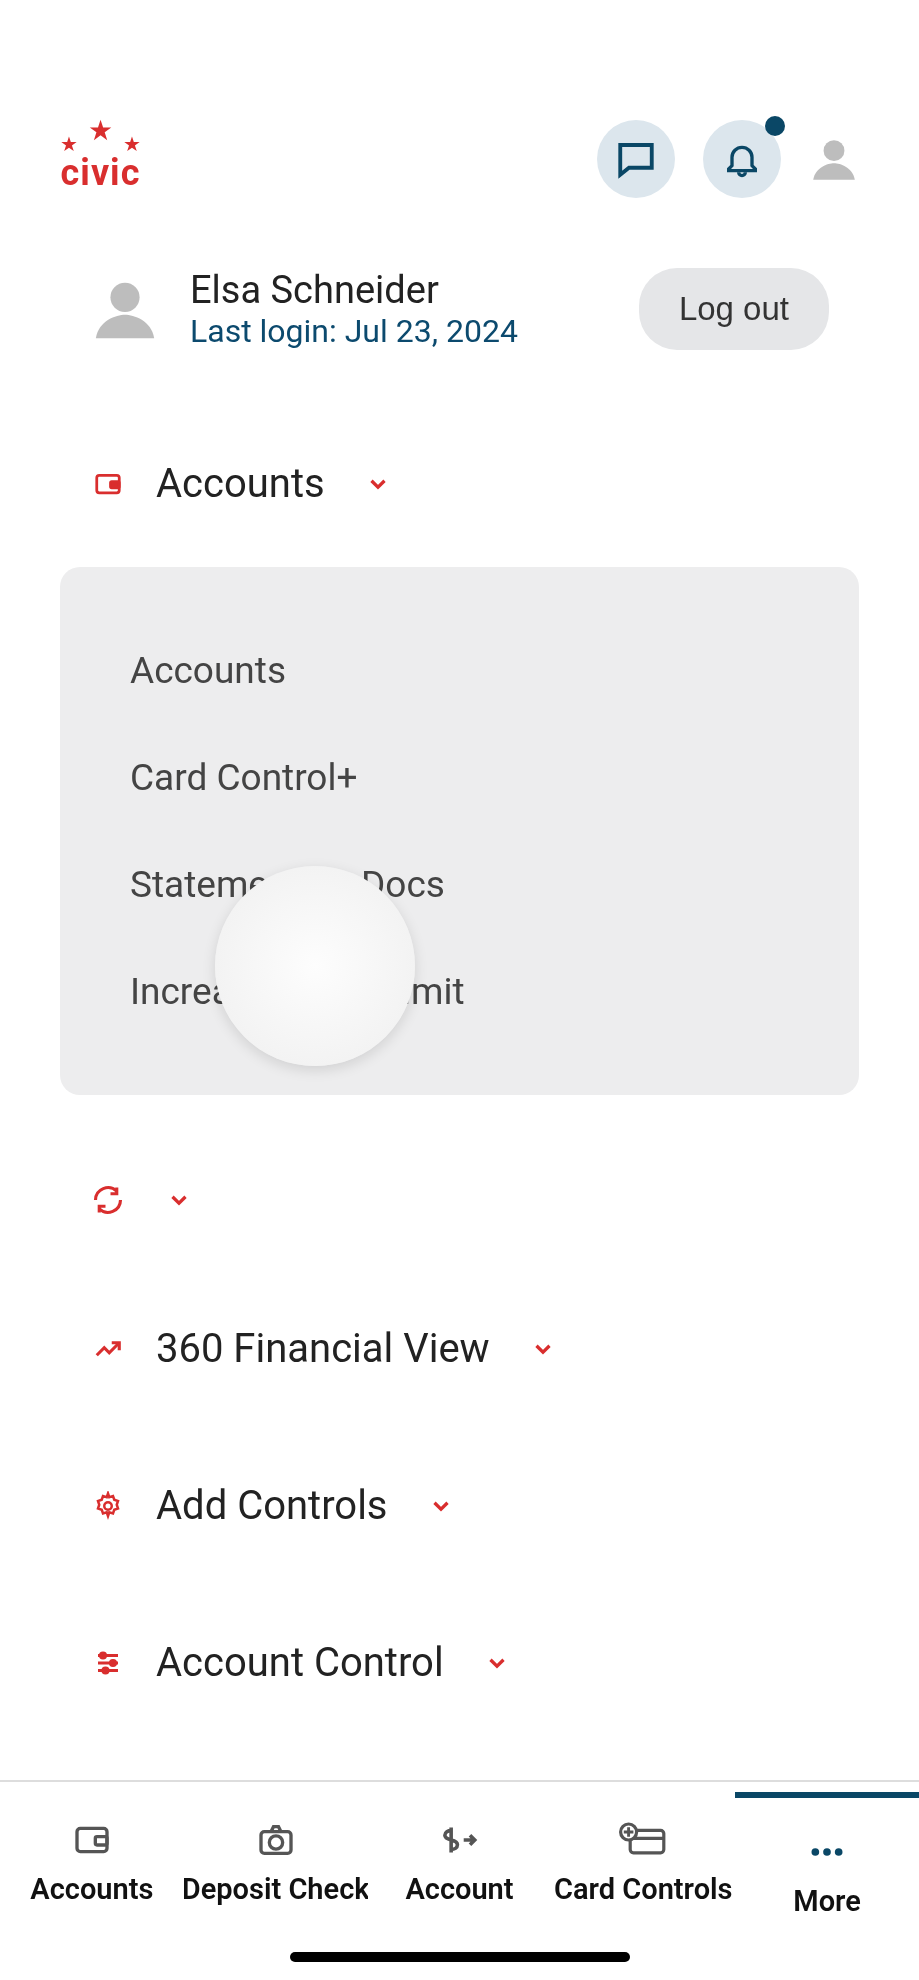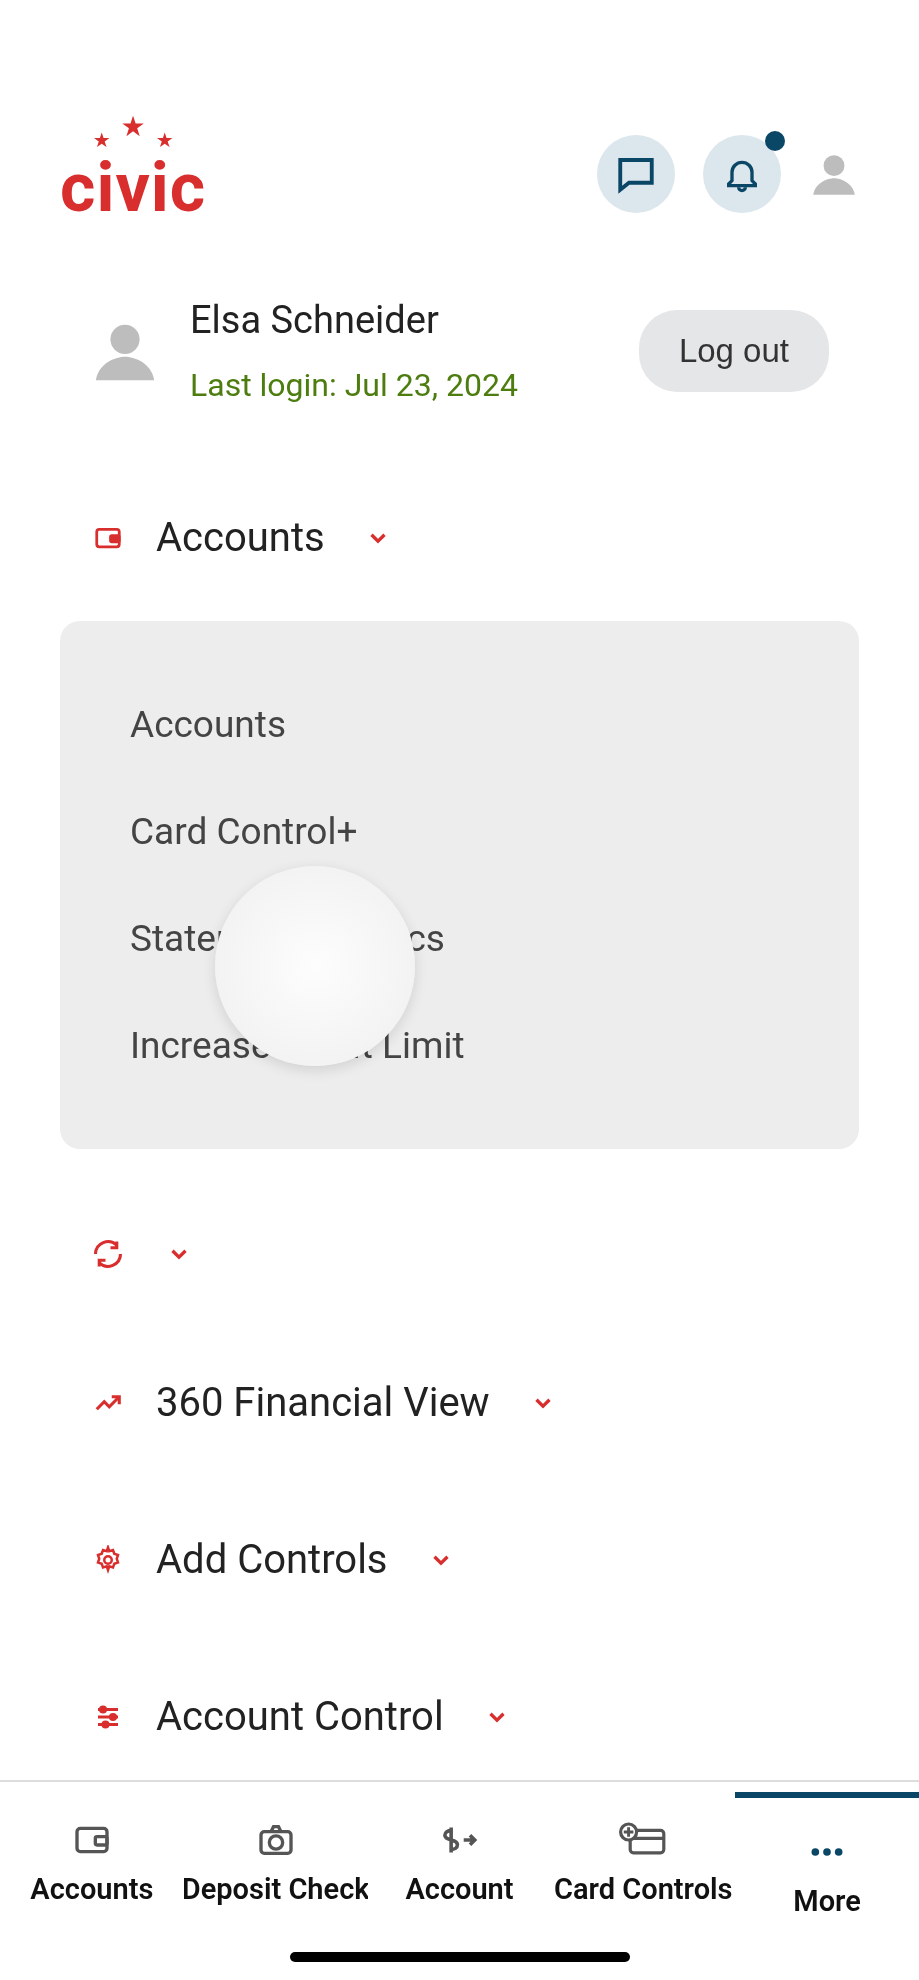--- a/index.html
+++ b/index.html
@@ -37,21 +37,21 @@
   .logo-stars .star.mid {
     font-size: 28px;
     margin-top: -10px;
   }
   .logo-stars .star.side {
     font-size: 20px;
     margin-top: 8px;
   }
   .logo-text {
     color: #D92E2E;
-    font-size: 68px;
+    font-size: 36px;
     font-weight: 700;
     letter-spacing: 1px;
     text-align: center;
   }
   .header-icons {
     display: flex;
     align-items: center;
     gap: 28px;
   }
   .icon-circle {
@@ -93,29 +93,29 @@
     width: 70px;
     height: 70px;
     display: flex;
     align-items: flex-end;
     justify-content: center;
   }
   .user-info {
     flex: 1;
     display: flex;
     flex-direction: column;
-    gap: 24px;
+    gap: 0;
   }
   .user-name {
     font-size: 38px;
     color: #222;
   }
   .user-login {
     font-size: 32px;
-    color: #4d7c0f;
+    color: #0c4a6e;
   }
   .logout-btn {
     background: #E5E6E8;
     border: none;
     border-radius: 38px;
     padding: 22px 40px;
     font-size: 33px;
     color: #333;
     font-weight: 400;
   }

